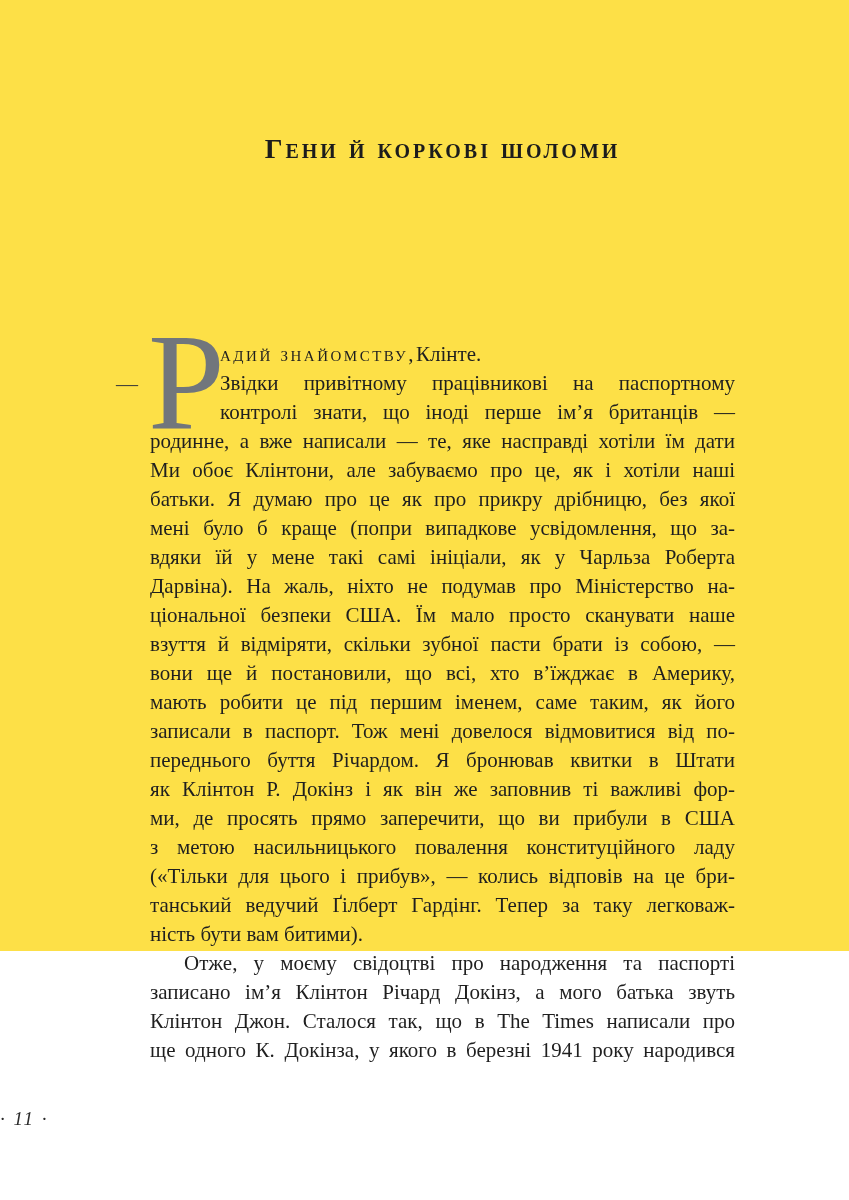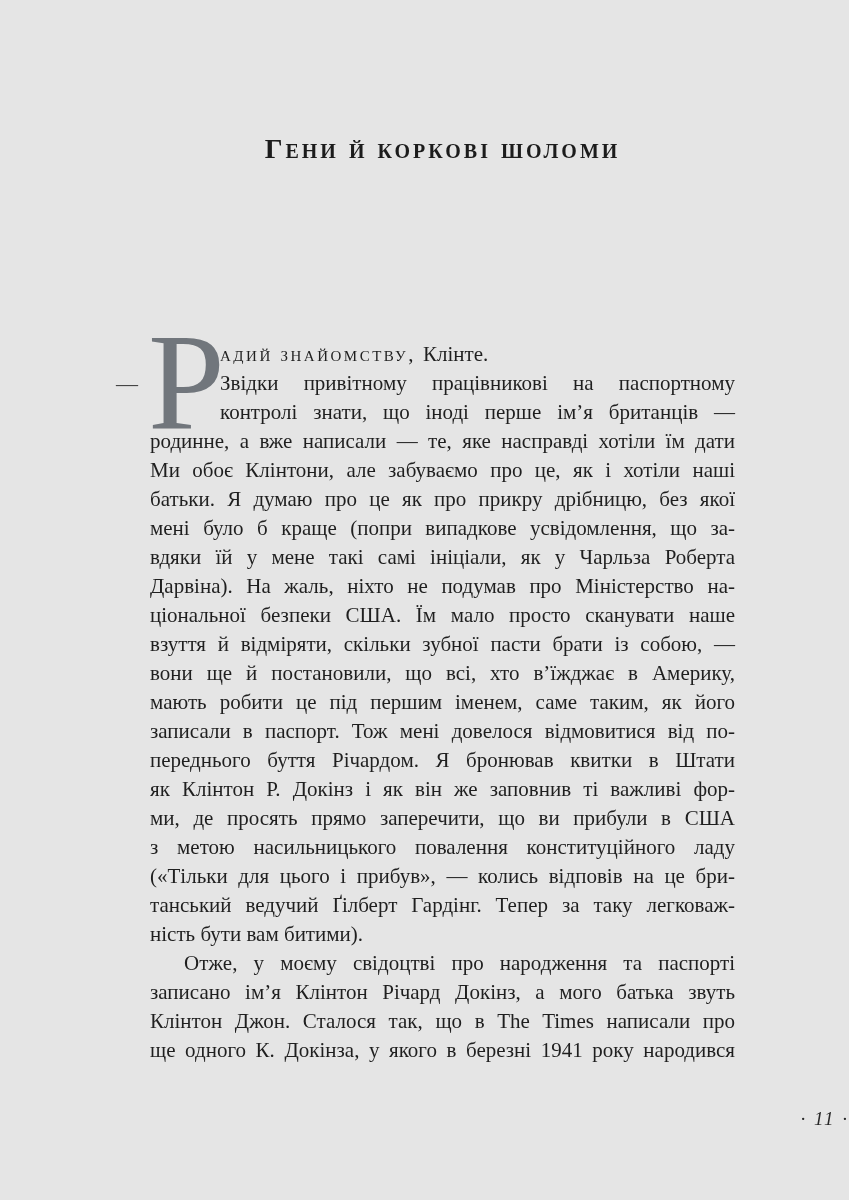--- a/index.html
+++ b/index.html
@@ -5,22 +5,22 @@
   html, body { margin: 0; padding: 0; }
   body {
     width: 849px; height: 1200px;
     background: #ffffff;
     font-family: "Liberation Serif", serif;
     color: #1f1f1f;
     overflow: hidden;
   }
   .page {
     position: relative;
-    width: 849px; height: 1200px;
-    background: #e5e5e5;
+    width: 849px; height: 951px;
+    background: #fde047;
   }
   .chapter-title {
     position: absolute;
     top: 133px; left: 150px; width: 585px;
     text-align: center;
     font-size: 28px;
     font-weight: 600;
     font-variant: small-caps;
     letter-spacing: 3px;
     color: #1c1c1c;
@@ -56,25 +56,25 @@
     position: absolute;
     left: -34px; top: 29px;
     font-size: 22px;
     color: #3a3a3a;
   }
   .opening-sc {
     font-variant: small-caps;
     font-weight: normal;
     letter-spacing: 2.5px;
   }
-  .opening-rest { margin-left: 7px; }
+  .opening-rest { margin-left: 0; }
   .page-number {
     position: absolute;
     top: 1108px; left: 0; width: 849px;
-    text-align: right;
+    text-align: left;
     font-style: italic;
     font-size: 19px;
     letter-spacing: 2px;
     color: #2a2a2a;
   }
 </style>
 </head>
 <body>
 
 <div class="page">

